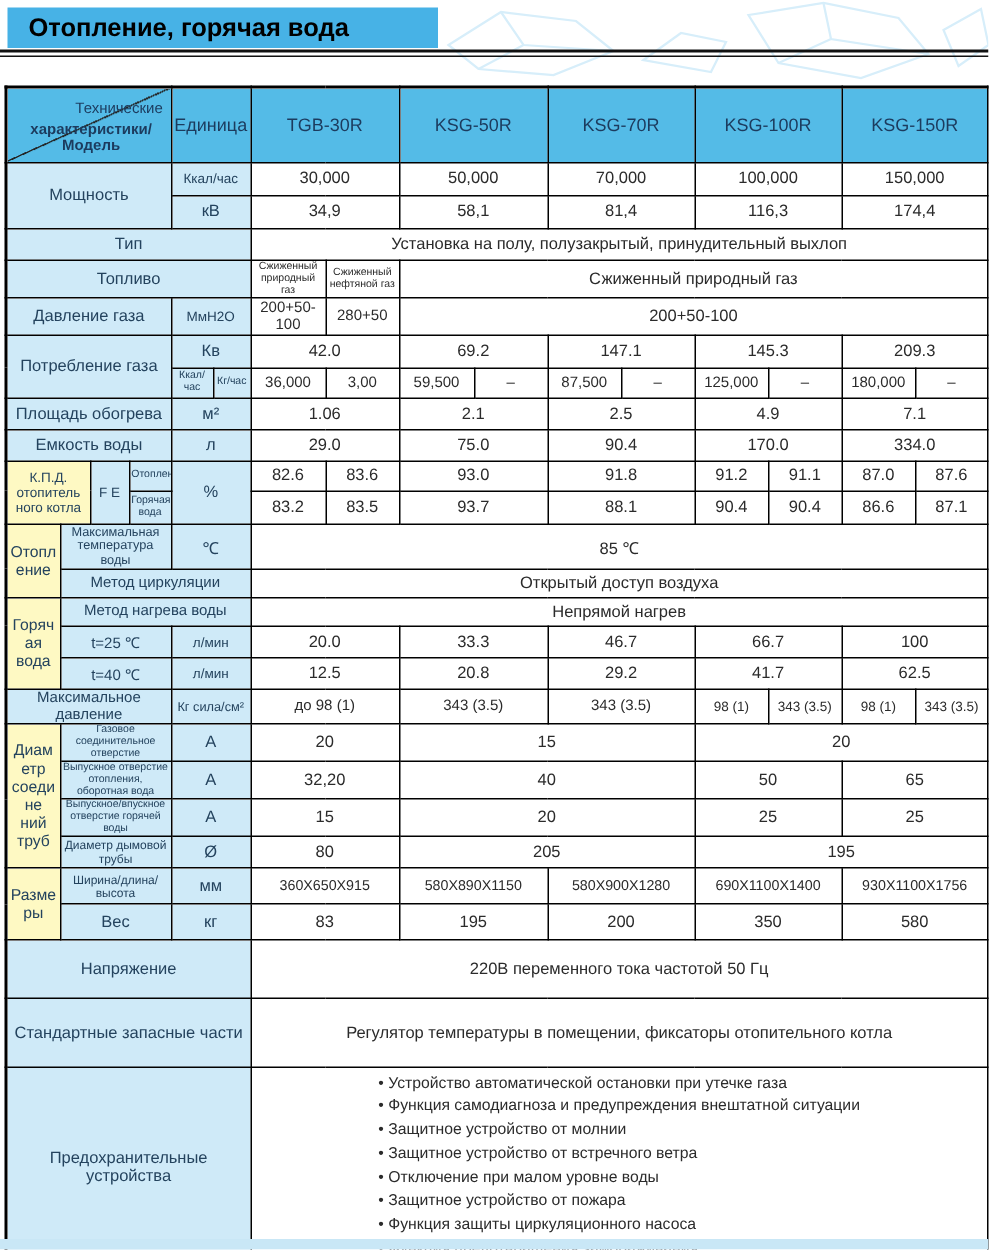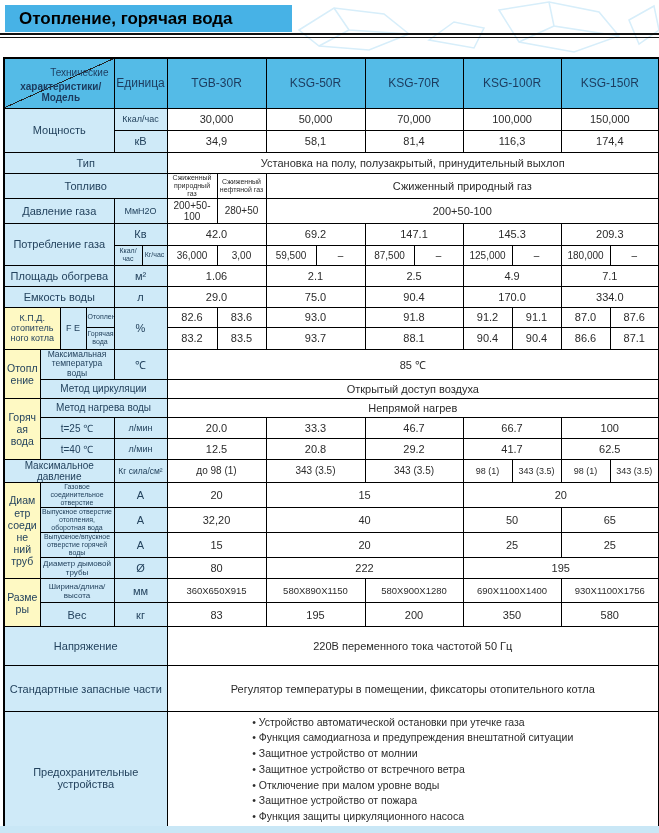--- a/index.html
+++ b/index.html
@@ -275,21 +275,21 @@
     <td class="lab" colspan="2">А</td>
     <td class="val" colspan="2">15</td>
     <td class="val" colspan="4">20</td>
     <td class="val" colspan="2">25</td>
     <td class="val" colspan="2">25</td>
   </tr>
   <tr style="height:21px">
     <td class="labtiny" colspan="3" style="font-size:8px">Диаметр дымовой трубы</td>
     <td class="lab" colspan="2">Ø</td>
     <td class="val" colspan="2">80</td>
-    <td class="val" colspan="4">222</td>
+    <td class="val" colspan="4">205</td>
     <td class="val" colspan="4">195</td>
   </tr>
 
   <tr style="height:24px">
     <td class="grp" rowspan="2">Разме ры</td>
     <td class="labtiny" colspan="3" style="font-size:8px">Ширина/длина/высота</td>
     <td class="lab" colspan="2">мм</td>
     <td class="val" colspan="2" style="font-size:9.5px">360X650X915</td>
     <td class="val" colspan="2" style="font-size:9.5px">580X890X1150</td>
     <td class="val" colspan="2" style="font-size:9.5px">580X900X1280</td>

